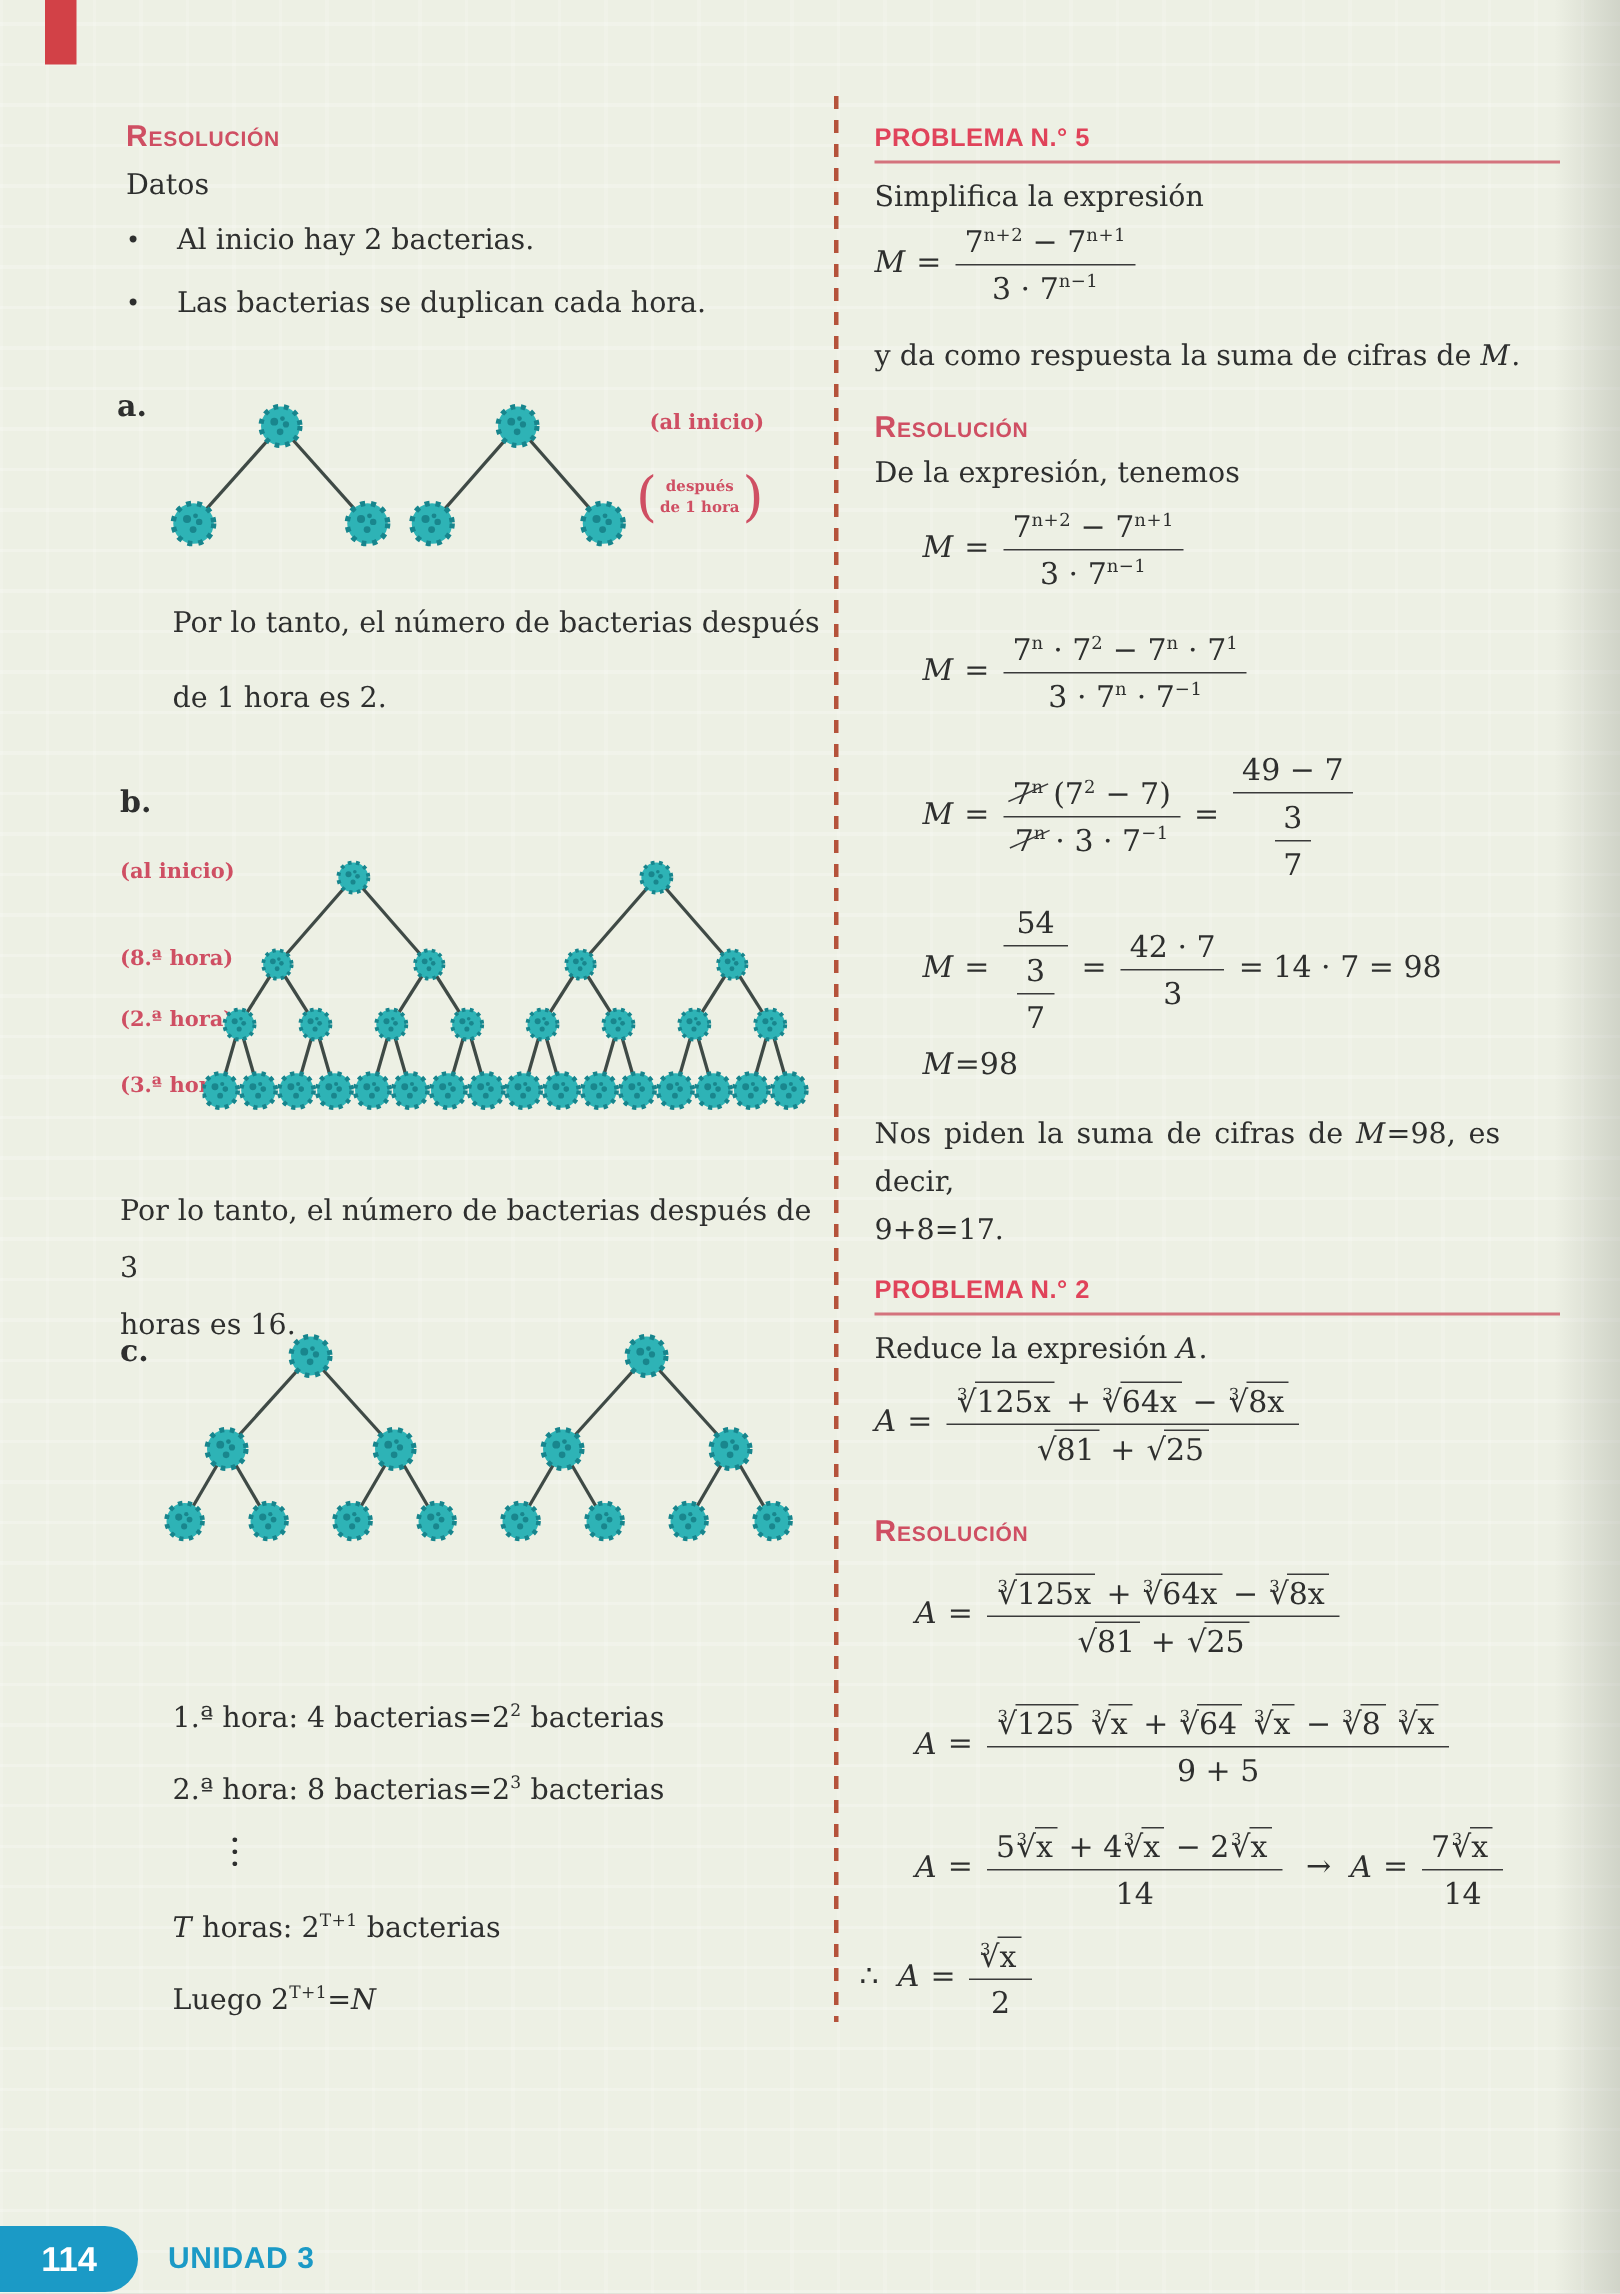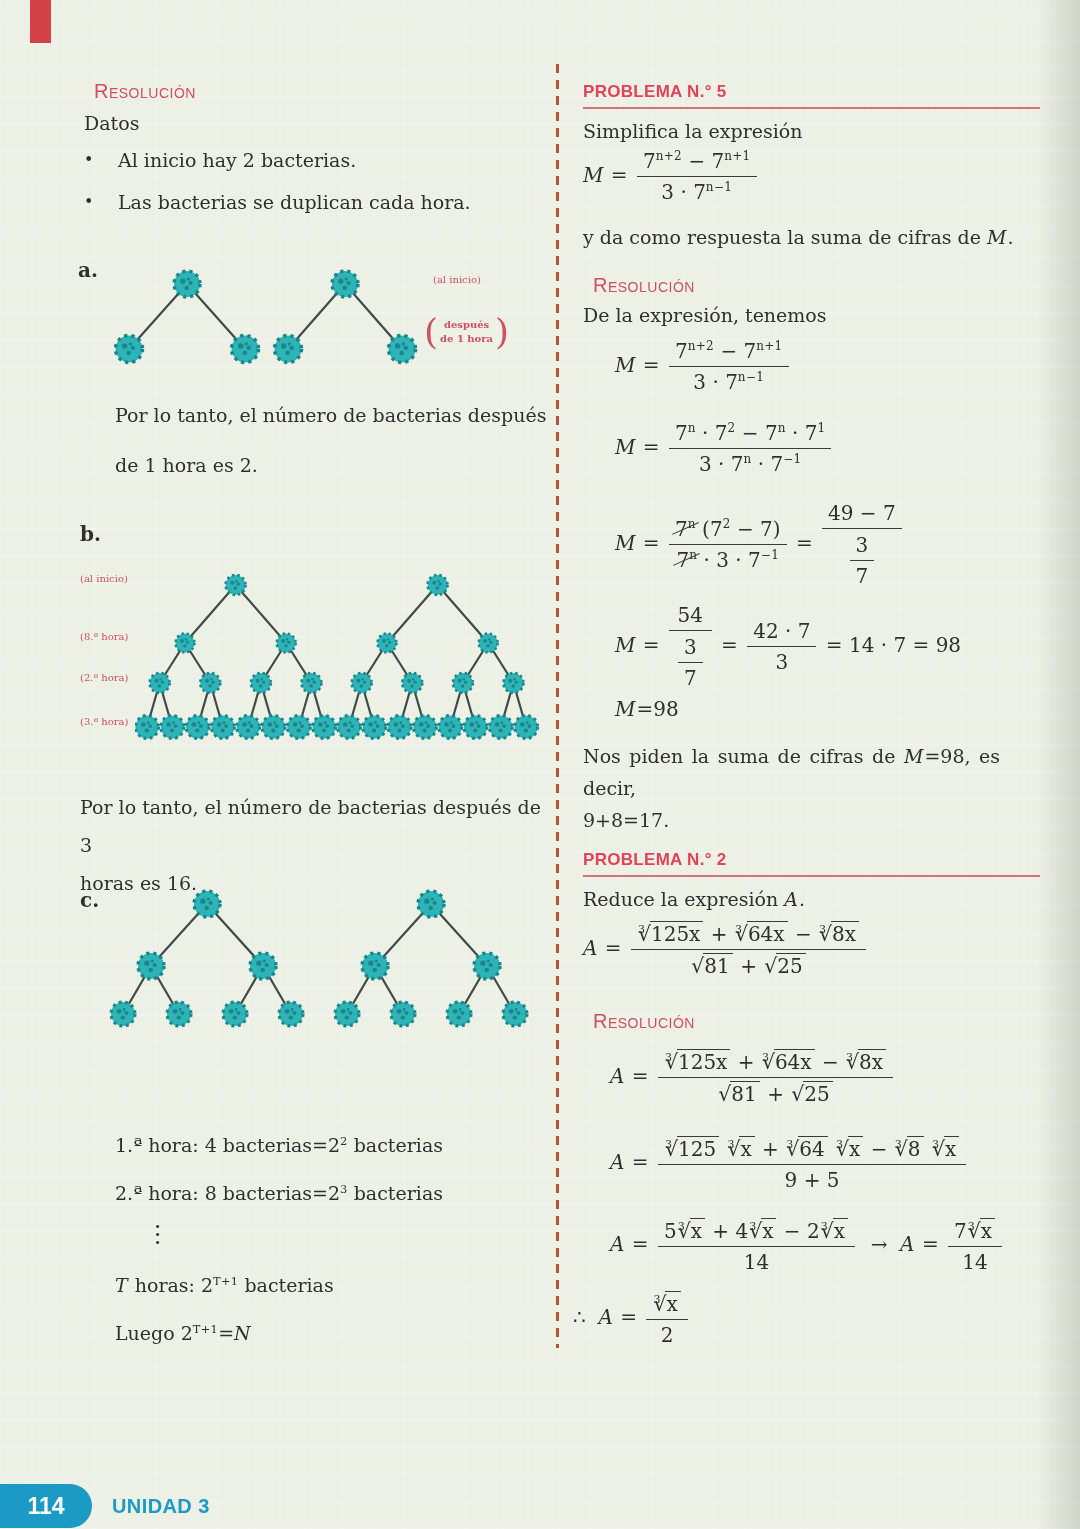--- a/index.html
+++ b/index.html
@@ -10,33 +10,33 @@
       repeating-linear-gradient(0deg, rgba(255,255,255,.22) 0 2px, rgba(0,0,0,0) 2px 27px),
       repeating-linear-gradient(90deg, rgba(255,255,255,.16) 0 2px, rgba(0,0,0,0) 2px 31px);
     font-family:"DejaVu Serif", serif;
     color:var(--ink,#2e2f2e);
   }
   .abs{position:absolute;}
   .body-text{font-size:19px;line-height:1.45;}
   .pre{white-space:pre-line;}
   .sc-label{
     font-family:"Liberation Sans", sans-serif;
-    font-variant:small-caps;font-weight:normal;font-size:20px;
-    letter-spacing:.5px;color:var(--red-label,#cf4f63);margin-left:10px;
+    font-variant:small-caps;font-weight:bold;font-size:20px;
+    letter-spacing:.5px;color:var(--red-label,#cf4f63);
   }
   .prob-title{
     font-family:"Liberation Sans", sans-serif;font-weight:bold;
     font-size:17px;letter-spacing:.3px;color:var(--red-title,#e0435a);
   }
   .rule{height:2px;background:var(--rule,#d4737d);}
   .divider{
     width:3px;
     background-image:repeating-linear-gradient(to bottom, var(--divider,#b5533b) 0 9px, rgba(0,0,0,0) 9px 16px);
   }
-  .red-small{font-size:10px;color:var(--red-label,#cf4f63);font-weight:400;}
+  .red-small{font-size:14px;color:var(--red-label,#cf4f63);font-weight:700;}
   .item-letter{font-size:20px;font-weight:bold;}
   .bullet-row{display:flex;align-items:flex-start;}
   .bullet-dot{width:34px;font-size:16px;padding-top:3px;}
   .edge-shadow{
     right:0;top:0;width:44px;height:100%;
     background:linear-gradient(to right, rgba(0,0,0,0), rgba(105,110,100,.22));
   }
   .corner-mark{background:var(--corner-mark,#d24147);}
   
   .math{font-size:20px;white-space:nowrap;}

